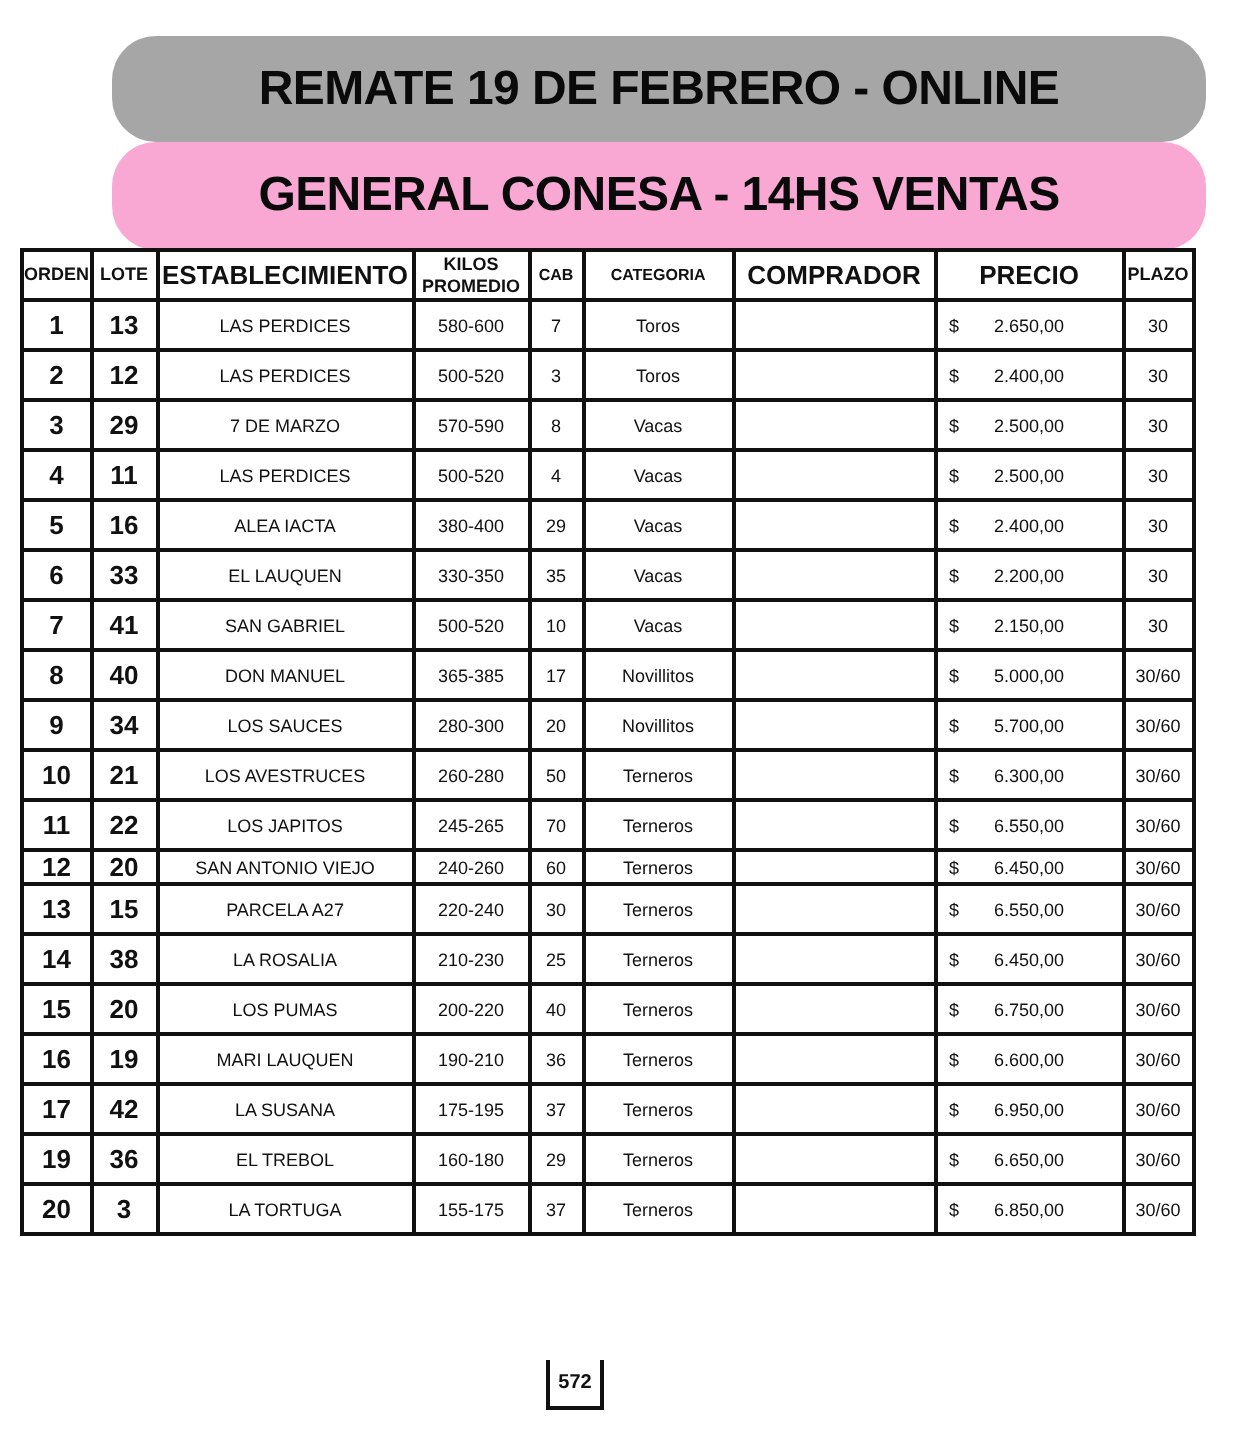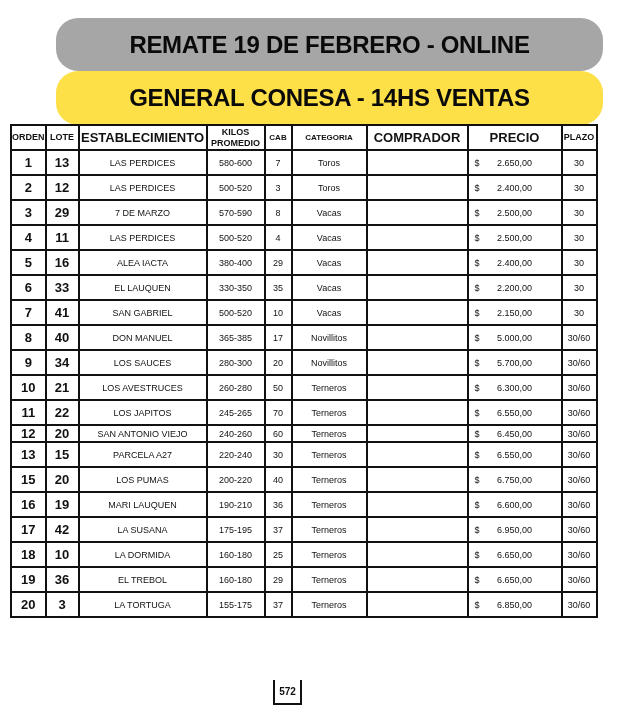--- a/index.html
+++ b/index.html
@@ -1,21 +1,21 @@
 <!DOCTYPE html>
 <html><head>
 <meta charset="utf-8">
 <style>
   html, body { margin: 0; padding: 0; background: #ffffff; }
   body { width: 617px; height: 716px; position: relative; overflow: hidden;
          font-family: "Liberation Sans", sans-serif; color: #111; }
   .banner { position: absolute; left: 56px; width: 547px; display: flex; align-items: center; justify-content: center;
             font-weight: bold; font-size: 24px; letter-spacing: -0.3px; color: #0a0a0a; border-radius: 22px; }
   .banner.top { top: 18px; height: 53px; background: #a6a6a6; }
-  .banner.sub { top: 71px; height: 54px; background: #fde047; }
+  .banner.sub { top: 71px; height: 54px; background: #f9a8d4; }
   table.grid { position: absolute; left: 10px; top: 124px; border-collapse: collapse; table-layout: fixed; }
   table.grid td, table.grid th { border: 2px solid #111; padding: 0; text-align: center; vertical-align: middle; overflow: hidden; white-space: nowrap; }
   table.grid th { height: 23px; font-weight: bold; }
   th.h-small { font-size: 8px; }
   th.h-med { font-size: 9px; line-height: 11px; }
   th.h-big { font-size: 13px; margin-left: 20px; }
   td { font-size: 9px; }
   td.num { font-weight: bold; font-size: 13px; }
   tr.r { height: 25px; }
   tr.r.short { height: 17px; }
@@ -196,20 +196,31 @@
         <td class="num">15</td>
         <td>PARCELA A27</td>
         <td>220-240</td>
         <td>30</td>
         <td>Terneros</td>
         <td></td>
         <td class="price"><span class="cur">$</span><span>6.550,00</span></td>
         <td>30/60</td>
       </tr>
       <tr class="r">
+        <td class="num">14</td>
+        <td class="num">38</td>
+        <td>LA ROSALIA</td>
+        <td>210-230</td>
+        <td>25</td>
+        <td>Terneros</td>
+        <td></td>
+        <td class="price"><span class="cur">$</span><span>6.450,00</span></td>
+        <td>30/60</td>
+      </tr>
+      <tr class="r">
         <td class="num">15</td>
         <td class="num">20</td>
         <td>LOS PUMAS</td>
         <td>200-220</td>
         <td>40</td>
         <td>Terneros</td>
         <td></td>
         <td class="price"><span class="cur">$</span><span>6.750,00</span></td>
         <td>30/60</td>
       </tr>
@@ -229,31 +240,20 @@
         <td class="num">42</td>
         <td>LA SUSANA</td>
         <td>175-195</td>
         <td>37</td>
         <td>Terneros</td>
         <td></td>
         <td class="price"><span class="cur">$</span><span>6.950,00</span></td>
         <td>30/60</td>
       </tr>
       <tr class="r">
-        <td class="num">18</td>
-        <td class="num">10</td>
-        <td>LA DORMIDA</td>
-        <td>160-180</td>
-        <td>25</td>
-        <td>Terneros</td>
-        <td></td>
-        <td class="price"><span class="cur">$</span><span>6.650,00</span></td>
-        <td>30/60</td>
-      </tr>
-      <tr class="r">
         <td class="num">19</td>
         <td class="num">36</td>
         <td>EL TREBOL</td>
         <td>160-180</td>
         <td>29</td>
         <td>Terneros</td>
         <td></td>
         <td class="price"><span class="cur">$</span><span>6.650,00</span></td>
         <td>30/60</td>
       </tr>

